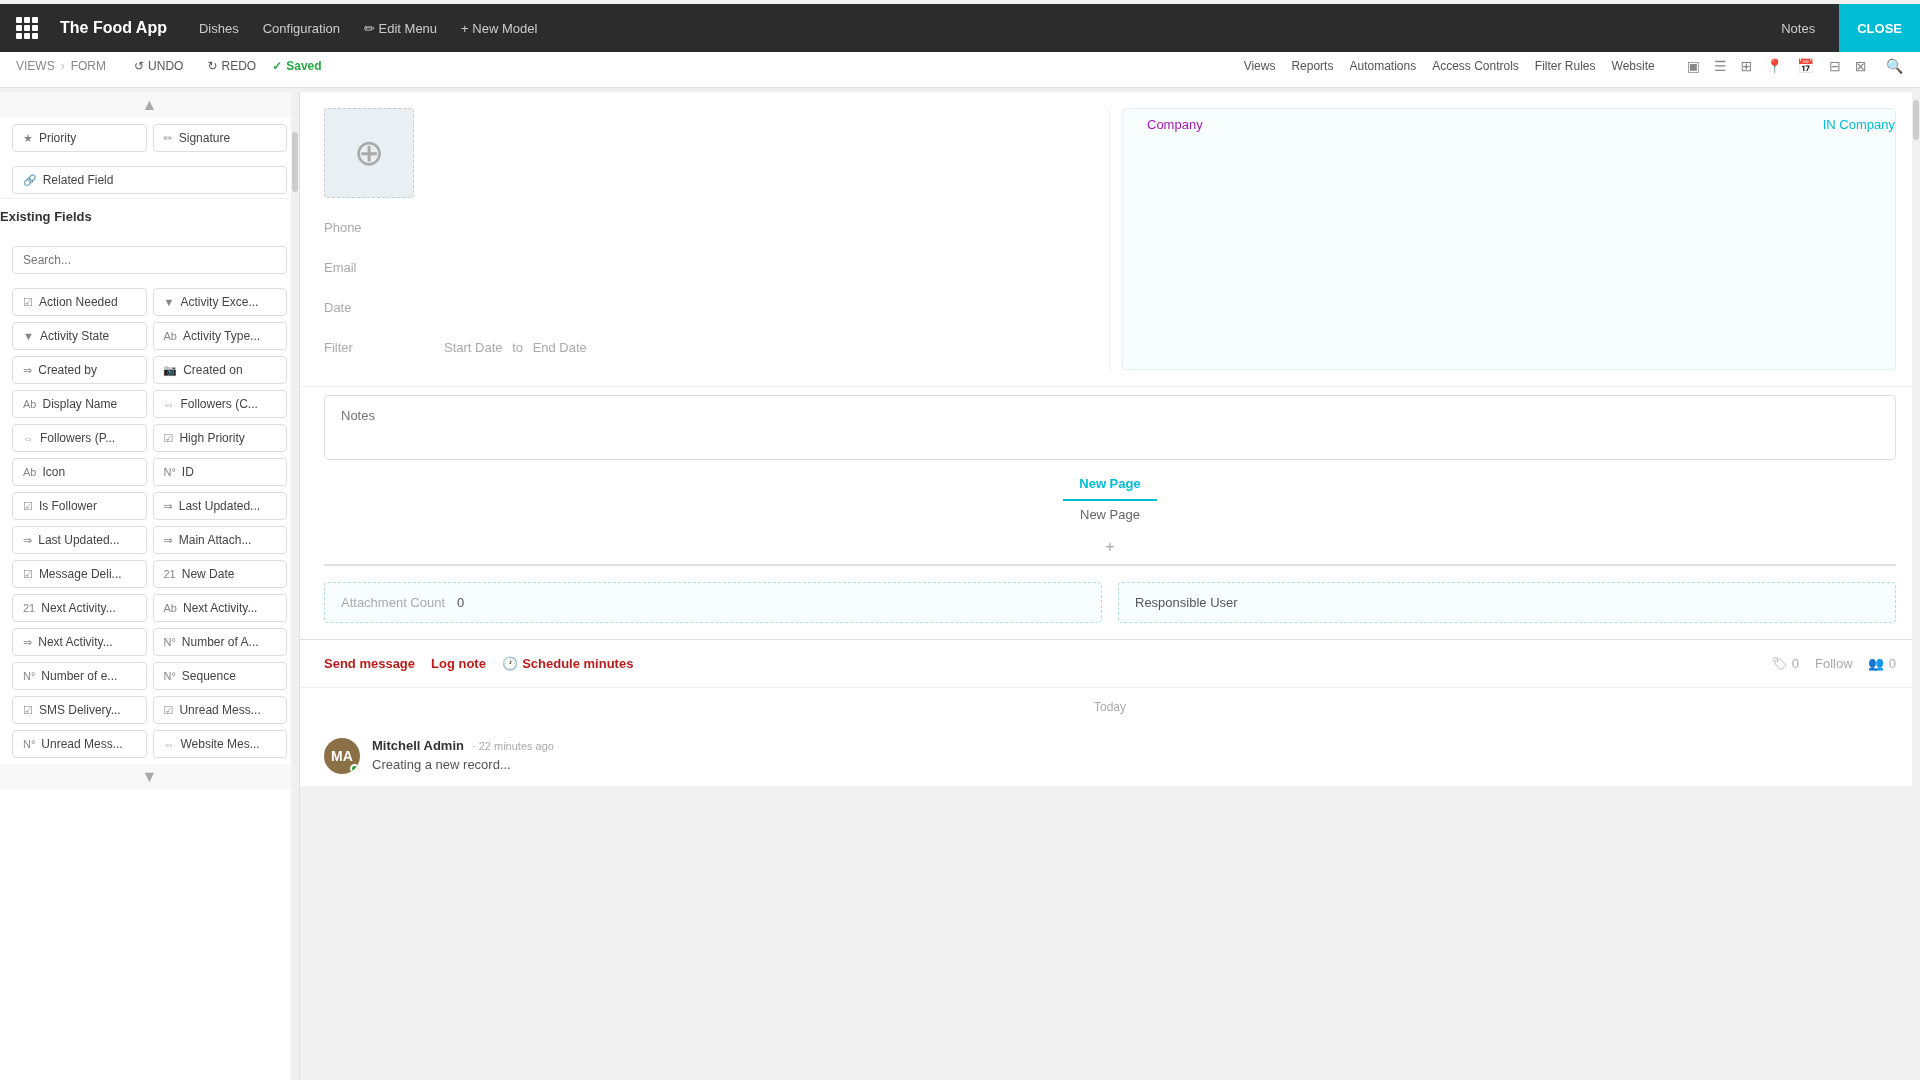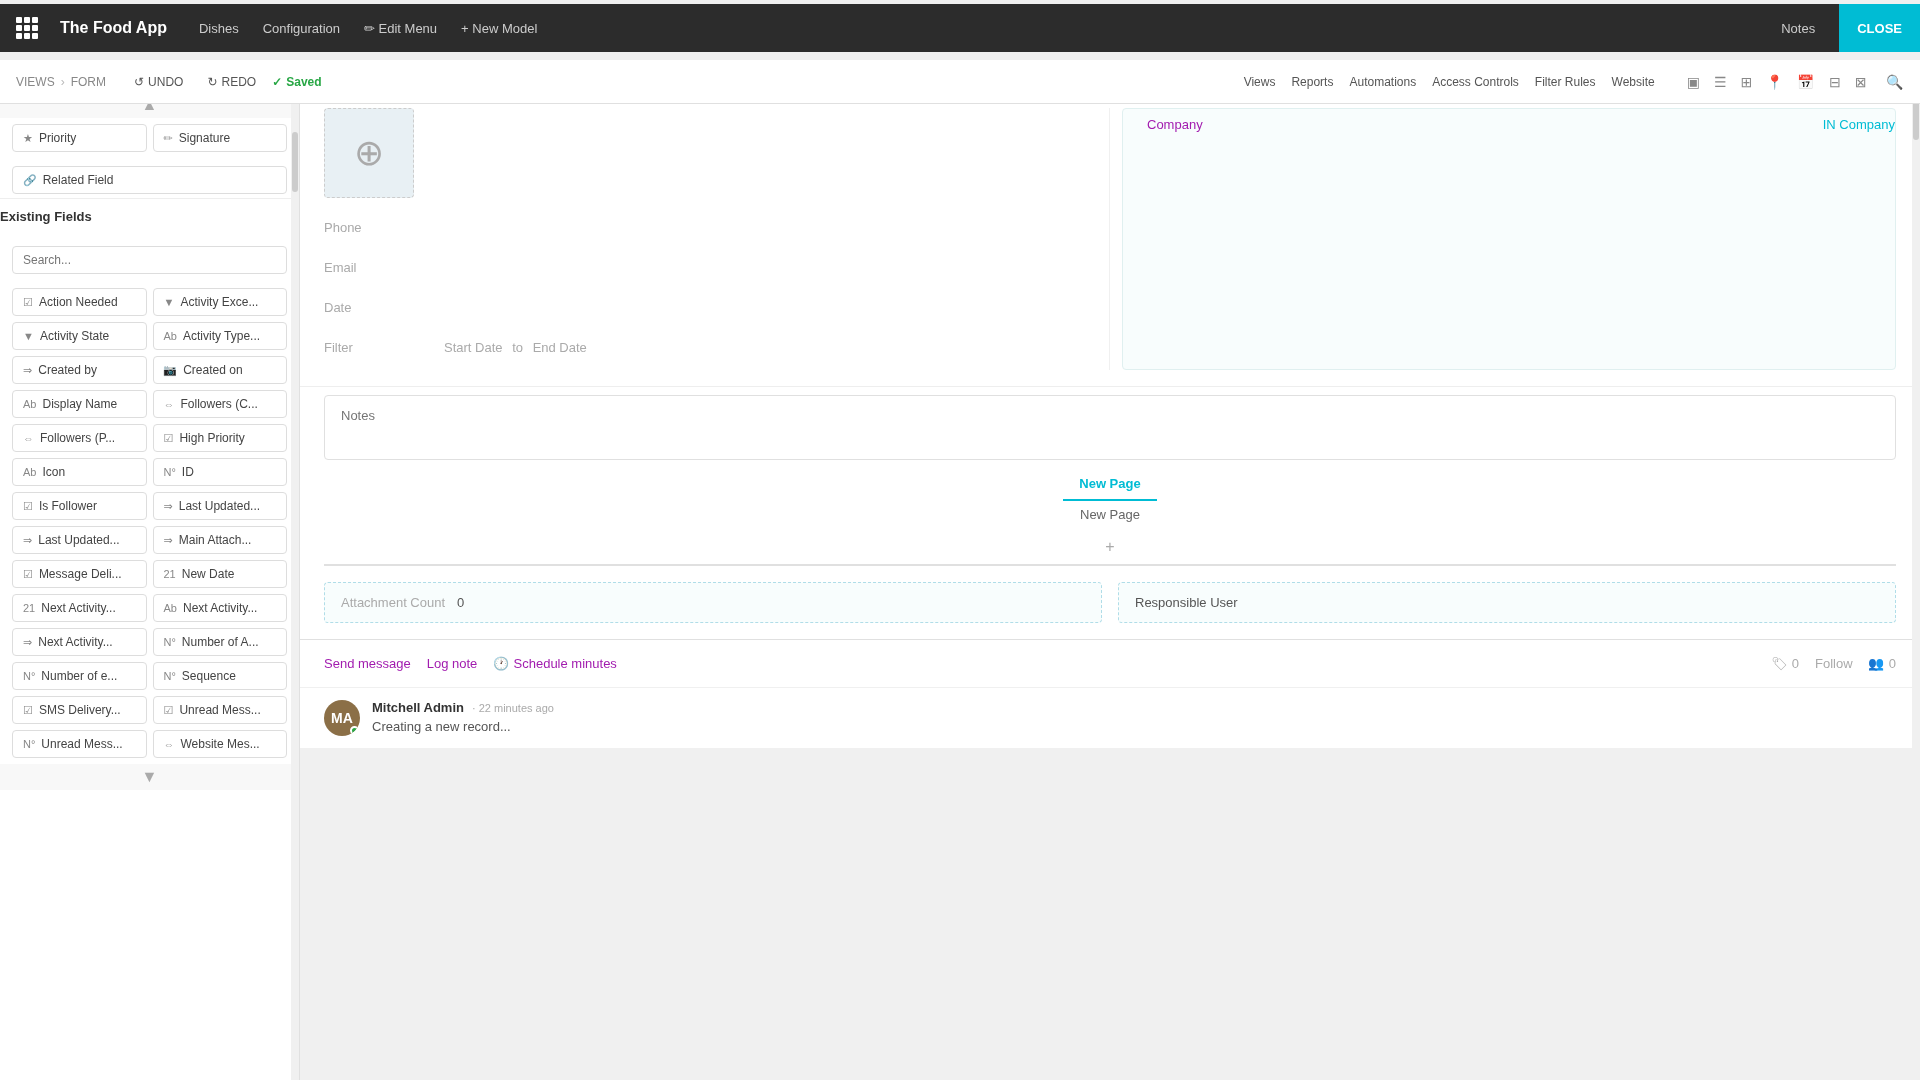--- a/index.html
+++ b/index.html
@@ -36,21 +36,21 @@
 
     
     .second-nav {
       display: flex;
       align-items: center;
       background: #fff;
       border-bottom: 1px solid #e0e0e0;
       height: 44px;
       padding: 0 16px;
       gap: 4px;
-      position: fixed; top: 60px; left: 0; right: 0; z-index: 99;
+      position: fixed; top: 44px; left: 0; right: 0; z-index: 99;
     }
     .breadcrumb { font-size: 12px; color: #888; display: flex; align-items: center; gap: 6px; }
     .breadcrumb .sep { color: #bbb; }
     .undo-redo-group { display: flex; align-items: center; gap: 8px; margin-left: 16px; }
     .undo-redo-btn { display: flex; align-items: center; gap: 4px; color: #555; cursor: pointer; font-size: 12px; padding: 4px 8px; border-radius: 3px; }
     .saved-badge { display: flex; align-items: center; gap: 4px; color: #28a745; font-size: 12px; font-weight: 600; }
     .second-nav-right { margin-left: auto; display: flex; align-items: center; gap: 16px; }
     .second-nav-right a { color: #555; font-size: 12px; cursor: pointer; }
     .view-icons { display: flex; align-items: center; gap: 6px; margin-left: 12px; }
     .view-icon { color: #888; font-size: 14px; cursor: pointer; padding: 2px 4px; }
@@ -181,23 +181,24 @@
     }
     .chatter-actions {
       display: flex;
       align-items: center;
       padding: 12px 24px;
       gap: 16px;
       border-bottom: 1px solid #f0f0f0;
     }
     .chatter-btn {
       font-size: 13px;
-      color: #a21caf;
+      color: #b91c1c;
       cursor: pointer;
       padding: 4px 0;
+      font-weight: bold;
     }
     .chatter-btn.icon-btn { display: flex; align-items: center; gap: 4px; }
     .chatter-right { margin-left: auto; display: flex; align-items: center; gap: 16px; color: #aaa; font-size: 13px; }
     .chatter-right span { display: flex; align-items: center; gap: 4px; cursor: pointer; }
 
     .today-divider { text-align: center; color: #aaa; font-size: 12px; padding: 12px 0; }
 
     .message-row {
       display: flex;
       gap: 12px;
@@ -589,20 +590,21 @@
             <span>🏷</span>
             <span>0</span>
           </span>
           <span>Follow</span>
           <span>
             <span>👥</span>
             <span>0</span>
           </span>
         </div>
       </div>
+      <div class="today-divider">Today</div>
       <div class="message-row">
         <div class="msg-avatar">
           MA
           <div class="msg-online-dot"></div>
         </div>
         <div class="msg-body">
           <div class="msg-header">
             <span class="msg-author">Mitchell Admin</span>
             <span class="msg-time">· 22 minutes ago</span>
           </div>

